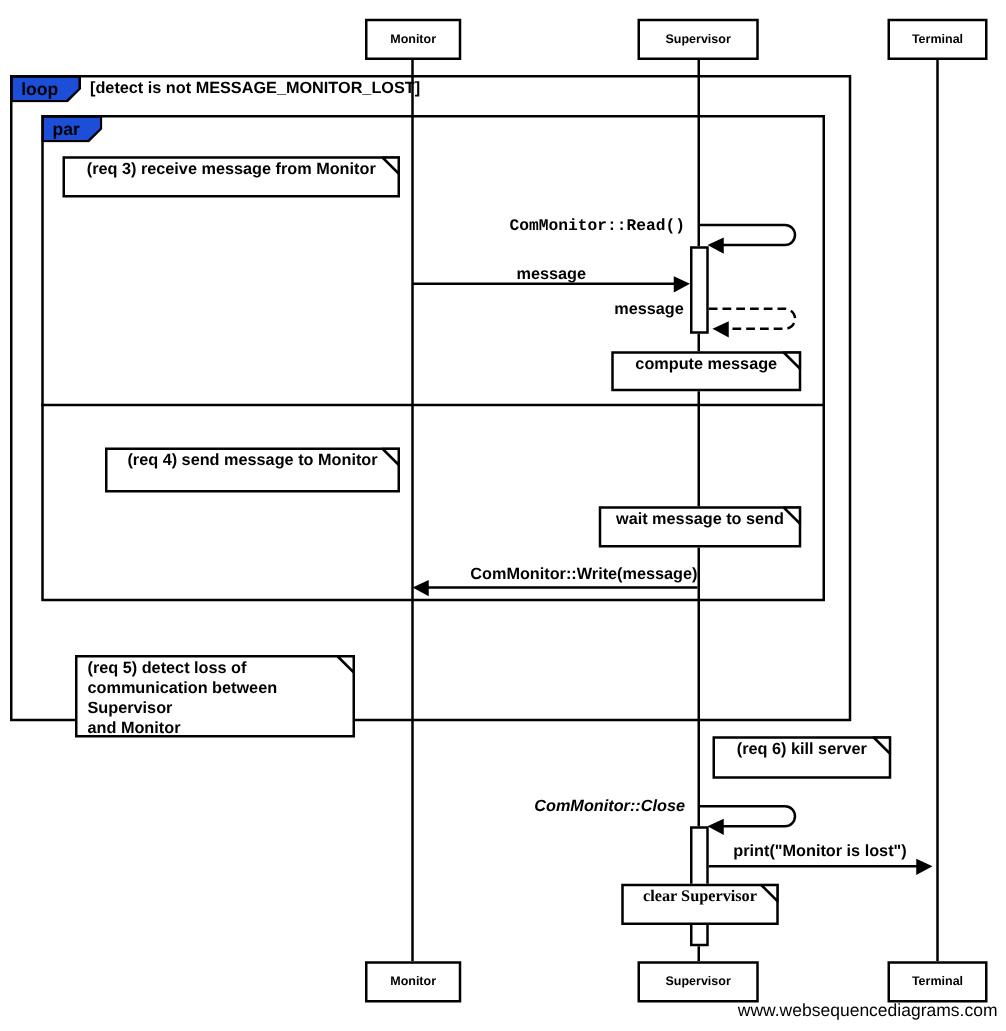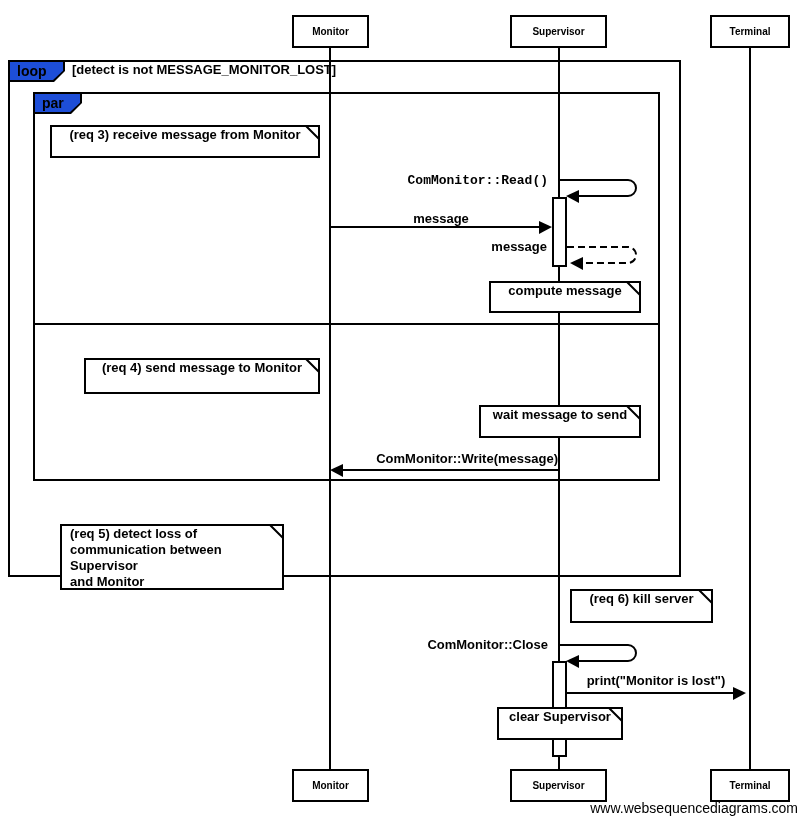--- a/index.html
+++ b/index.html
@@ -124,21 +124,21 @@
     <svg class="fold" width="15" height="15">
         <path d="M1 1 L14 14 L14 1 Z" fill="#fff" stroke="#000" stroke-width="2"></path>
       </svg>
   </div>
   <div class="note" style="left:570px;top:589px;width:143px;height:34px;">
     <span class="nt">(req 6) kill server</span>
     <svg class="fold" width="15" height="15">
         <path d="M1 1 L14 14 L14 1 Z" fill="#fff" stroke="#000" stroke-width="2"></path>
       </svg>
   </div>
-  <div class="note" style="left:497px;top:707px;width:126px;height:33px;">
+  <div class="note" style="left:497px;top:707px;width:126px;height:33px;font-family:Liberation Serif, serif;">
     <span class="nt">clear Supervisor</span>
     <svg class="fold" width="15" height="15">
         <path d="M1 1 L14 14 L14 1 Z" fill="#fff" stroke="#000" stroke-width="2"></path>
       </svg>
   </div>
 
   <svg id="arrows" width="805" height="825">
 
     <path class="ln" d="M559 180 L628 180 A8 8 0 0 1 628 196 L572 196"></path>
     <polygon class="ah" points="566,196 579,190 579,203"></polygon>
@@ -156,21 +156,21 @@
     <polygon class="ah" points="566,661 579,655 579,668"></polygon>
 
     <line class="ln" x1="567" y1="693" x2="739" y2="693"></line>
     <polygon class="ah" points="746,693 733,687 733,700"></polygon>
   </svg>
 
   <div class="msg-label" style="right:257px;top:173px;font-family:Liberation Mono, monospace;">ComMonitor::Read()</div>
   <div class="msg-label" style="left:380px;top:211px;width:122px;text-align:center;">message</div>
   <div class="msg-label" style="right:258px;top:239px;">message</div>
   <div class="msg-label" style="left:332px;top:451px;width:226px;text-align:right;">ComMonitor::Write(message)</div>
-  <div class="msg-label" style="right:257px;top:637px;">ComMonitor::Close</div>
+  <div class="msg-label" style="right:257px;top:637px;font-style:italic;">ComMonitor::Close</div>
   <div class="msg-label" style="left:570px;top:673px;width:172px;text-align:center;">print("Monitor is lost")</div>
 
   <div class="actor" style="left:292px;top:15px;width:77px;">Monitor</div>
   <div class="actor" style="left:510px;top:15px;width:97px;">Supervisor</div>
   <div class="actor" style="left:710px;top:15px;width:80px;">Terminal</div>
 
   <div class="actor" style="left:292px;top:769px;width:77px;">Monitor</div>
   <div class="actor" style="left:510px;top:769px;width:97px;">Supervisor</div>
   <div class="actor" style="left:710px;top:769px;width:80px;">Terminal</div>
 

